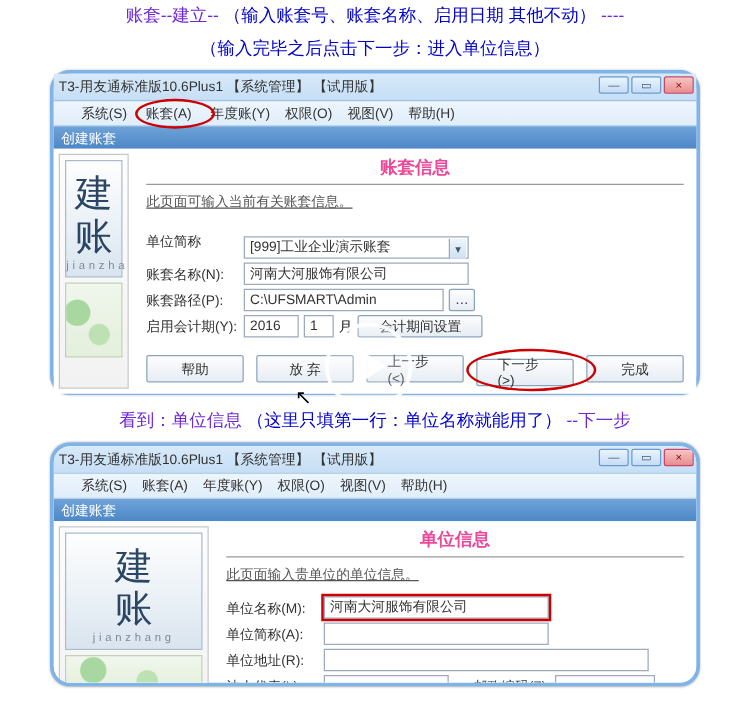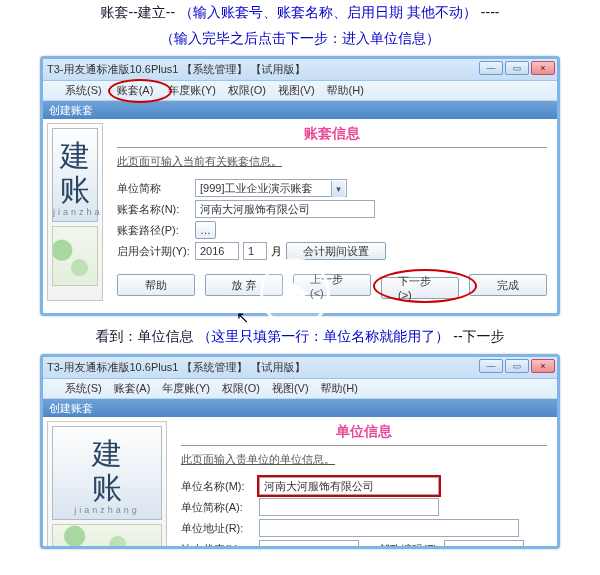--- a/index.html
+++ b/index.html
@@ -10,28 +10,28 @@
     font-size: 12px;
     background: #ffffff;
     position: relative;
     overflow: hidden;
   }
   .annotation {
     text-align: center;
     font-size: 14px;
     padding: 4px 0;
   }
-  .red { color: #0f172a; }
+  .red { color: #6d28d9; }
   .blue { color: #0000cc; }
 
   
   .window {
     margin: 4px 40px 8px 40px;
     border: 3px solid #7fb4e8;
-    border-radius: 4px;
+    border-radius: 16px;
     background: #fff;
     box-shadow: 0 0 2px rgba(0,0,0,.3);
     position: relative;
   }
   .titlebar {
     background: linear-gradient(#d8e9f9, #c6def5);
     height: 22px;
     display: flex;
     align-items: center;
     padding: 0 4px;
@@ -274,35 +274,36 @@
       <div class="leafbg"></div>
     </div>
 
     <div class="form-area">
       <div class="section-title">账套信息</div>
       <div class="hint">此页面可输入当前有关账套信息。</div>
 
       <div class="row">
         <div class="label">单位简称</div>
         <div class="field">
-          <div class="input select" style="width:152px;">
+          <div class="input select" style="width:180px;margin-top:10px;">
             <span>[999]工业企业演示账套</span>
             <span class="dropbtn">▾</span>
           </div>
         </div>
       </div>
       <div class="row">
         <div class="label">账套名称(N):</div>
         <div class="field">
             <div class="input" style="width:180px;">河南大河服饰有限公司</div>
           </div>
       </div>
       <div class="row">
         <div class="label">账套路径(P):</div>
         <div class="field">
+          <div class="input" style="width:160px;">C:\UFSMART\Admin</div>
           <div class="btn" style="min-width:20px;height:18px;padding:0 4px;">…</div>
         </div>
       </div>
       <div class="row">
         <div class="label">启用会计期(Y):</div>
         <div class="field">
           <div class="input" style="width:44px;">2016</div>
           <div class="input" style="width:24px;">1</div>
           <span>月</span>
           <div class="btn" style="min-width:88px;height:18px;">会计期间设置</div>

